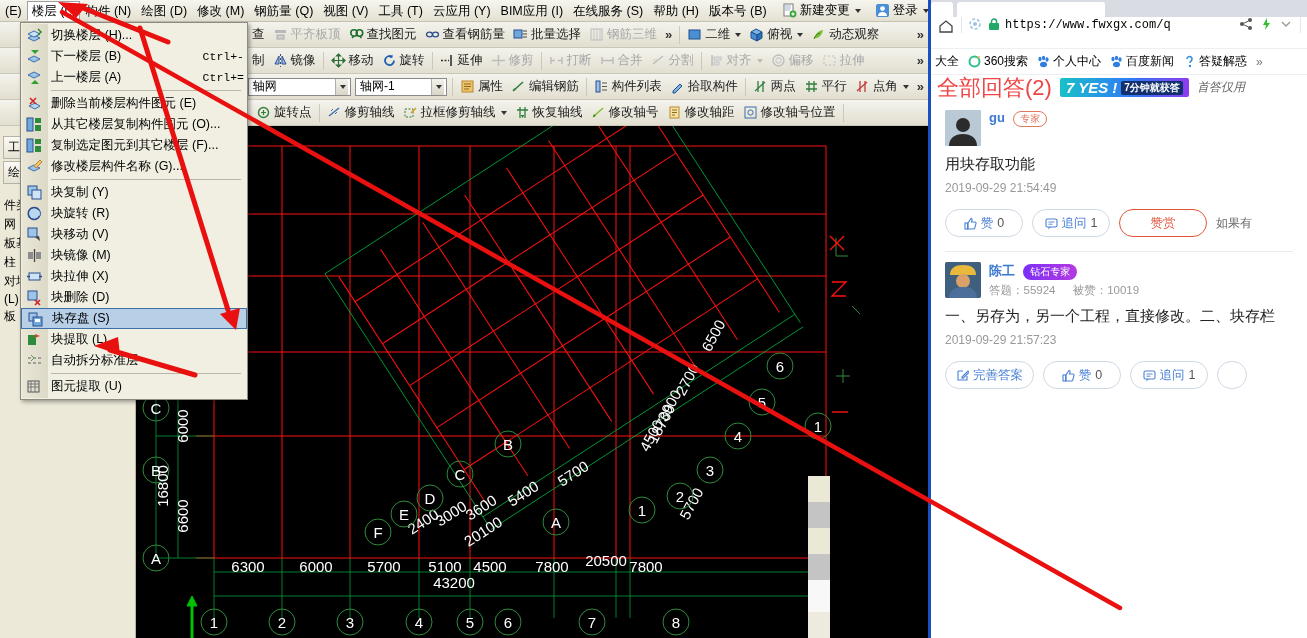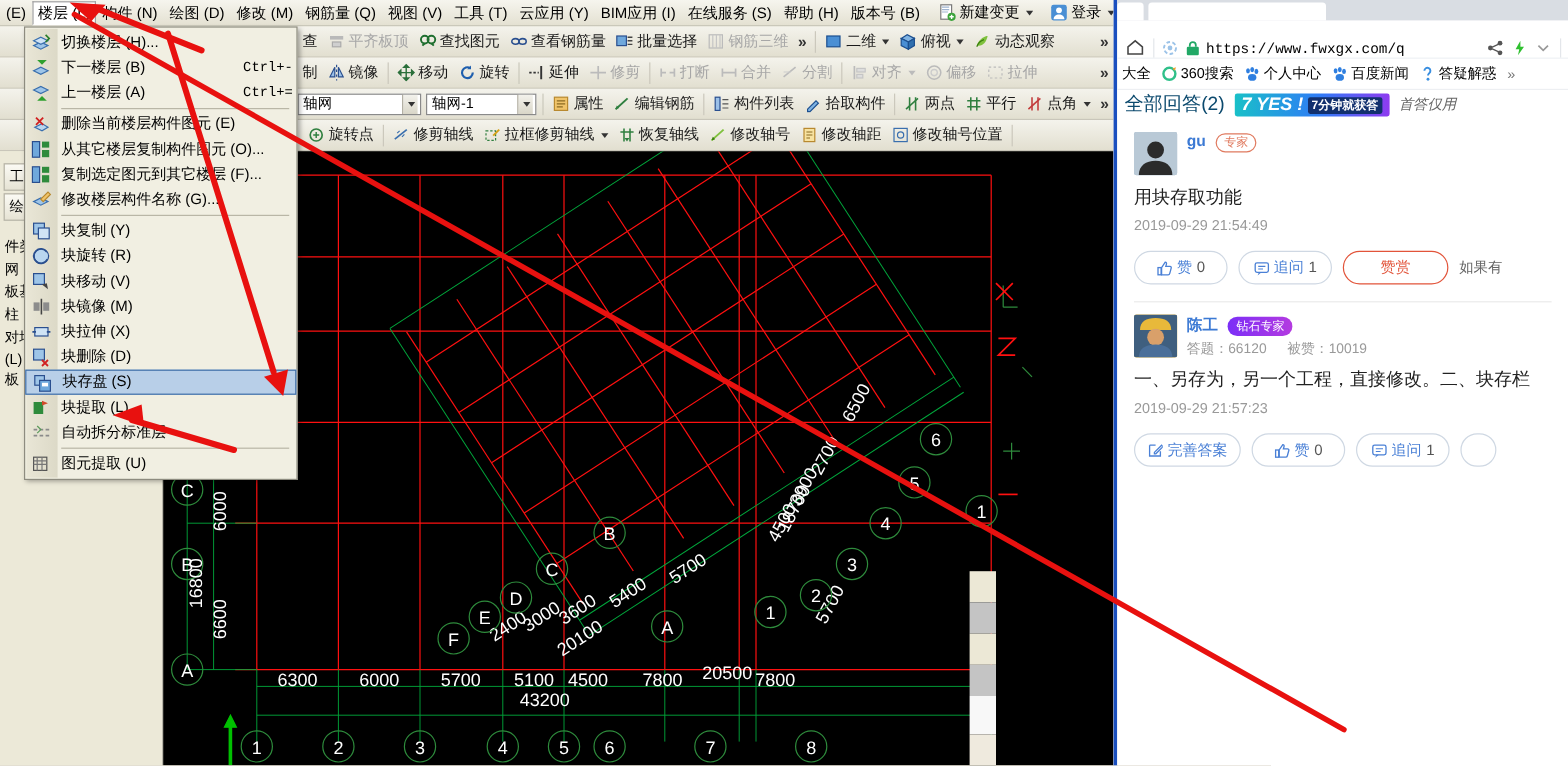--- a/index.html
+++ b/index.html
@@ -88,30 +88,30 @@
 
   
   #browser {
     position:absolute; left:928px; top:0; width:379px; height:638px;
     background:#fff; overflow:hidden;
     border-left:3px solid #1a4fbf;
   }
   #bw-tabstrip { height:17px; background:#d9dde3; position:relative;}
   #bw-tabstrip .tabA{position:absolute;left:0;top:2px;width:22px;height:15px;background:#fff;border-top-left-radius:3px;border-top-right-radius:3px;}
   #bw-tabstrip .tabB{position:absolute;left:26px;top:2px;width:148px;height:15px;background:#fff;border-top-left-radius:3px;border-top-right-radius:3px;}
-  #bw-nav { height:32px; background:#fff; display:flex;align-items:flex-end; gap:6px; padding:0 6px;
+  #bw-nav { height:32px; background:#fff; display:flex;align-items:flex-start; gap:6px; padding:0 6px;
      border-bottom:1px solid #eceff3; }
   .urlbox { flex:1; display:flex; align-items:center; gap:5px; font-family:"Liberation Mono",monospace; font-size:12px;}
   .lockico{width:12px;height:13px;flex:none;}
   #bw-bookmarks { height:26px; background:#fff; display:flex; align-items:center; gap:9px;
     padding:0 4px; font-size:12px; border-bottom:1px solid #edeff2; overflow:hidden; white-space:nowrap;}
   .bm{display:flex;align-items:center;gap:3px;}
   #bw-page { position:absolute; left:0; top:75px; right:0; bottom:0; background:#fff; overflow:hidden;}
   .pg-head { height:25px; display:flex; align-items:center; gap:8px; padding-left:6px; background:#fff;}
-  .pg-head .ttl{ font-size:16px;color:#0c4a6e;text-align:center;}
+  .pg-head .ttl{ font-size:22px;color:#ef4444;text-align:center;}
   .banner { height:19px; background:linear-gradient(90deg,#19c0c8,#2f7bf6 55%,#8e3bf0);
     display:flex;align-items:center; padding:0 6px; border-radius:2px; gap:4px;
     color:#fff;font-size:11px;font-weight:bold;font-style:italic;}
   .banner .b1{font-size:15px;}
   .banner .b2{background:#12306e;padding:0 3px;border-radius:2px;font-size:10px;font-style:normal;}
   .pg-head .note{font-size:12px;color:#666;font-style:italic;}
 
   .ansblock { padding:10px 14px 0 14px; }
   .userline { display:flex; align-items:flex-start; gap:8px; }
   .avatar{width:36px;height:36px;flex:none;border-radius:2px;overflow:hidden;background:#9fb4c6;position:relative;}
@@ -976,21 +976,21 @@
               <circle cx="18" cy="19" r="7" fill="#d9a06a"></circle>
               <path d="M4 36c0-8 6-11 14-11s14 3 14 11z" fill="#4a6f9a"></path>
             </svg>
         </div>
         <div style="flex:1">
           <div>
             <span class="uname">陈工</span>
             <span class="tagdia">钻石专家</span>
           </div>
           <div class="ustat">
-            <span>答题：66120</span>
+            <span>答题：55924</span>
             <span>被赞：10019</span>
           </div>
         </div>
       </div>
       <div class="anstext">一、另存为，另一个工程，直接修改。二、块存栏</div>
       <div class="anstime">2019-09-29 21:57:23</div>
       <div class="btnrow">
         <div class="pill">
           <span class="ico" style="width:13px;height:13px">
             <svg width="13" height="13" viewBox="0 0 13 13">

